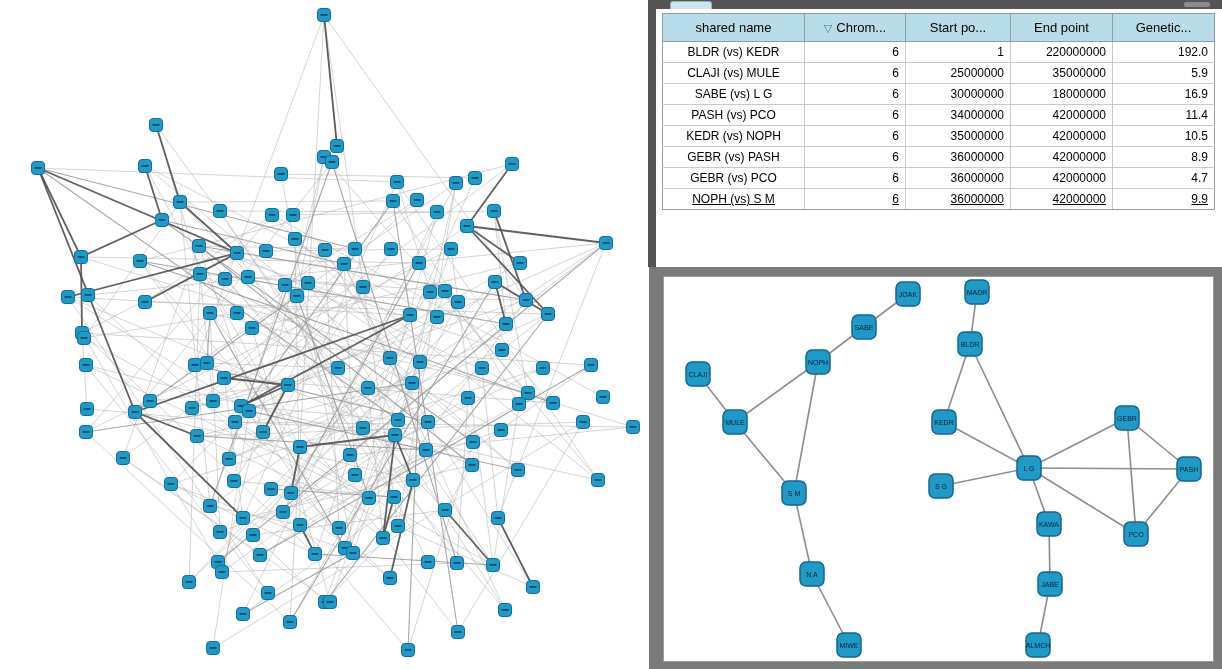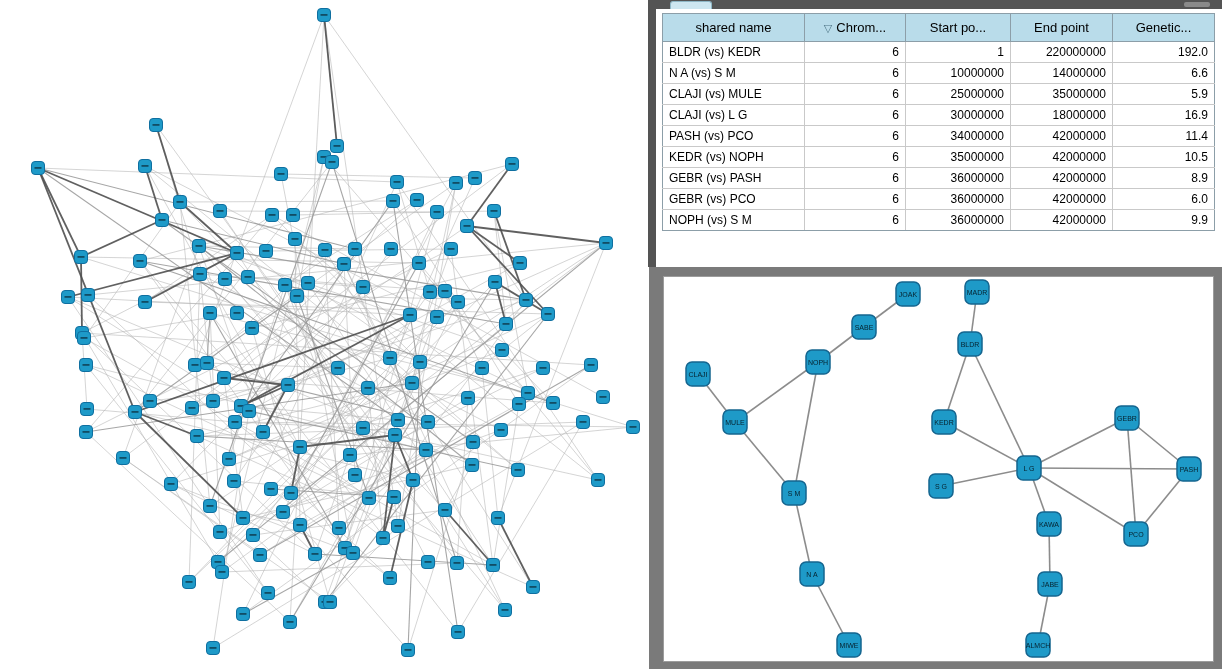--- a/index.html
+++ b/index.html
@@ -22,24 +22,24 @@
               border:1px solid #8fb7c6;border-bottom:none;border-radius:3px 3px 0 0;box-sizing:border-box;}
   #strip-thumb{position:absolute;left:528px;top:2px;width:26px;height:5px;background:#8a8a8a;border-radius:2px;}
 
   
   #table-region{position:absolute;left:656px;top:9px;width:566px;height:258px;background:#fff;}
   #attr-table{position:absolute;left:6px;top:4px;border-collapse:collapse;table-layout:fixed;width:552px;
               font-size:12px;color:#000;background:#fff;border-radius:28px;}
   #attr-table th{background:#b9dcea;border:1px solid #8c9ea8;font-weight:normal;font-size:13px;
                  height:27px;padding:0 6px;text-align:center;overflow:hidden;white-space:nowrap;}
   #attr-table td{border:1px solid #c9c9c9;height:20px;padding:0 6px;white-space:nowrap;overflow:hidden;}
-  #attr-table tr td:first-child{text-align:left;border-left:1px solid #8c9ea8;}
+  #attr-table tr td:first-child{text-align:center;border-left:1px solid #8c9ea8;}
   #attr-table td.num{text-align:right;}
   #attr-table tr td:last-child{border-right:1px solid #8c9ea8;}
-  #attr-table tr:last-child td{border-bottom:1px solid #8c9ea8;}
+  #attr-table tr:last-child td{border-bottom:1px solid #8c9ea8;text-decoration:underline;}
   .sort-icon{color:#4d7485;font-size:11px;margin-right:4px;}
 
   
   #network-frame{position:absolute;left:649px;top:267px;width:573px;height:402px;background:#7a7a7a;}
   #network-inner{position:absolute;left:14px;top:9px;width:551px;height:386px;background:#fff;
                  border:1px solid #9c9c9c;box-sizing:border-box;}
   #small-graph-svg{position:absolute;left:0;top:0;}
   .ov-edge{stroke:#8c8c8c;stroke-width:1.6;}
   .ov-node{fill:#1e9ac8;stroke:#15658f;stroke-width:1.5;}
   .ov-label{font-size:7px;fill:#06222e;text-anchor:middle;font-family:"Liberation Sans",sans-serif;}
@@ -911,35 +911,28 @@
         </thead>
       <tbody>
           <tr>
             <td>BLDR (vs) KEDR</td>
             <td class="num">6</td>
             <td class="num">1</td>
             <td class="num">220000000</td>
             <td class="num">192.0</td>
           </tr>
           <tr>
-            <td>N A (vs) S M</td>
-            <td class="num">6</td>
-            <td class="num">10000000</td>
-            <td class="num">14000000</td>
-            <td class="num">6.6</td>
-          </tr>
-          <tr>
             <td>CLAJI (vs) MULE</td>
             <td class="num">6</td>
             <td class="num">25000000</td>
             <td class="num">35000000</td>
             <td class="num">5.9</td>
           </tr>
           <tr>
-            <td>CLAJI (vs) L G</td>
+            <td>SABE (vs) L G</td>
             <td class="num">6</td>
             <td class="num">30000000</td>
             <td class="num">18000000</td>
             <td class="num">16.9</td>
           </tr>
           <tr>
             <td>PASH (vs) PCO</td>
             <td class="num">6</td>
             <td class="num">34000000</td>
             <td class="num">42000000</td>
@@ -957,21 +950,21 @@
             <td class="num">6</td>
             <td class="num">36000000</td>
             <td class="num">42000000</td>
             <td class="num">8.9</td>
           </tr>
           <tr>
             <td>GEBR (vs) PCO</td>
             <td class="num">6</td>
             <td class="num">36000000</td>
             <td class="num">42000000</td>
-            <td class="num">6.0</td>
+            <td class="num">4.7</td>
           </tr>
           <tr>
             <td>NOPH (vs) S M</td>
             <td class="num">6</td>
             <td class="num">36000000</td>
             <td class="num">42000000</td>
             <td class="num">9.9</td>
           </tr>
         </tbody>
     </table>

